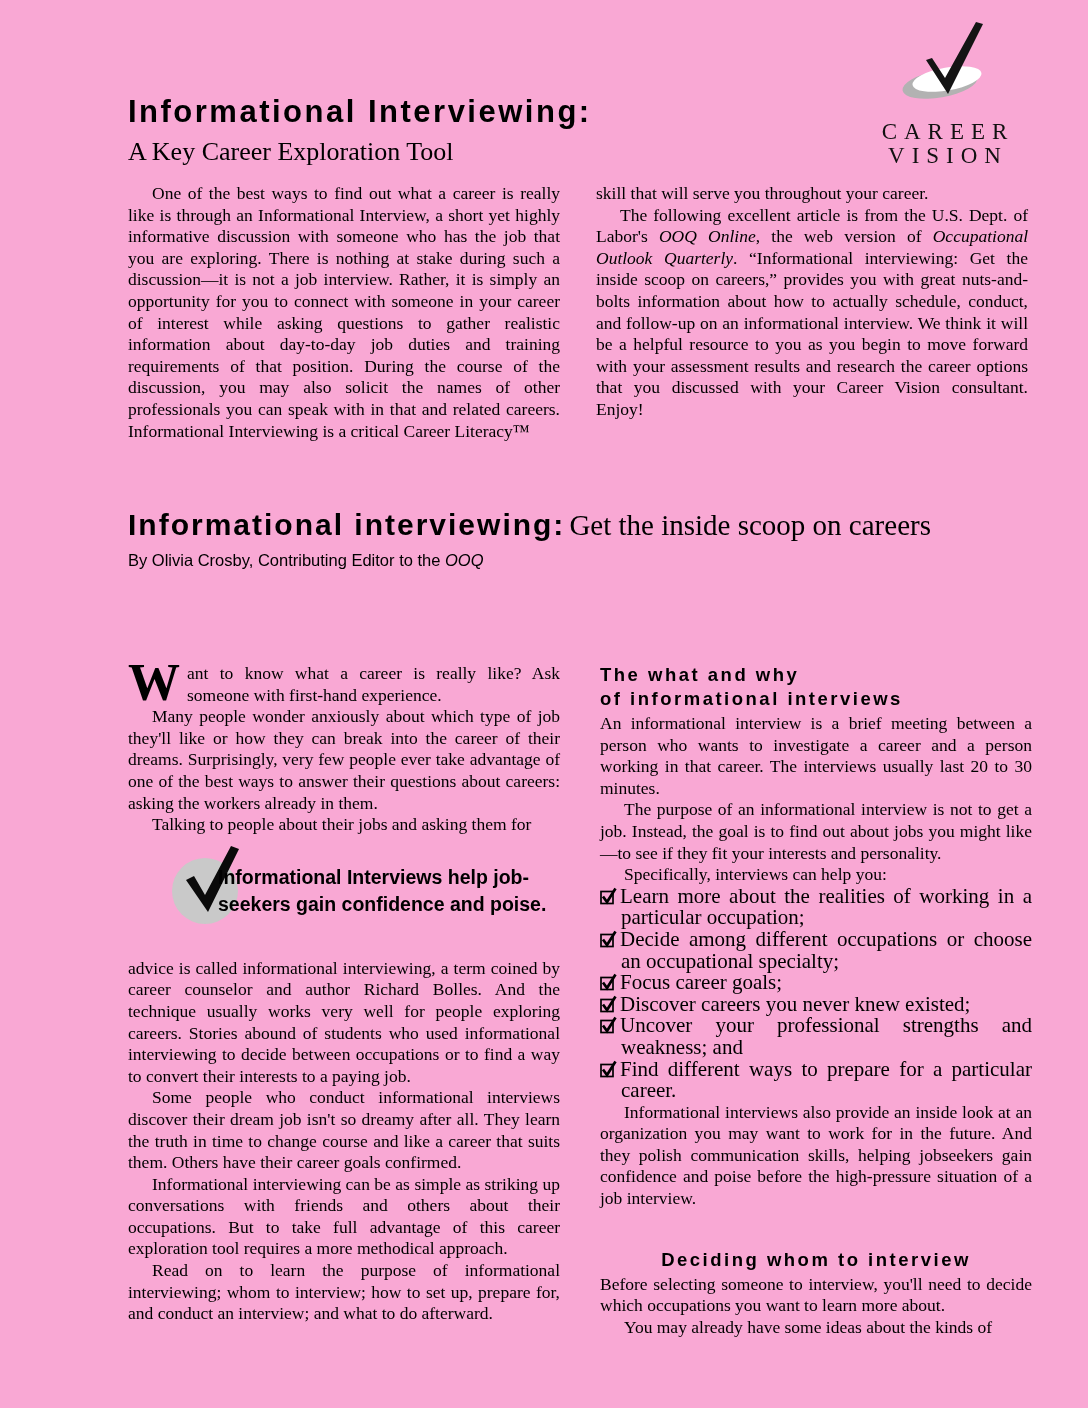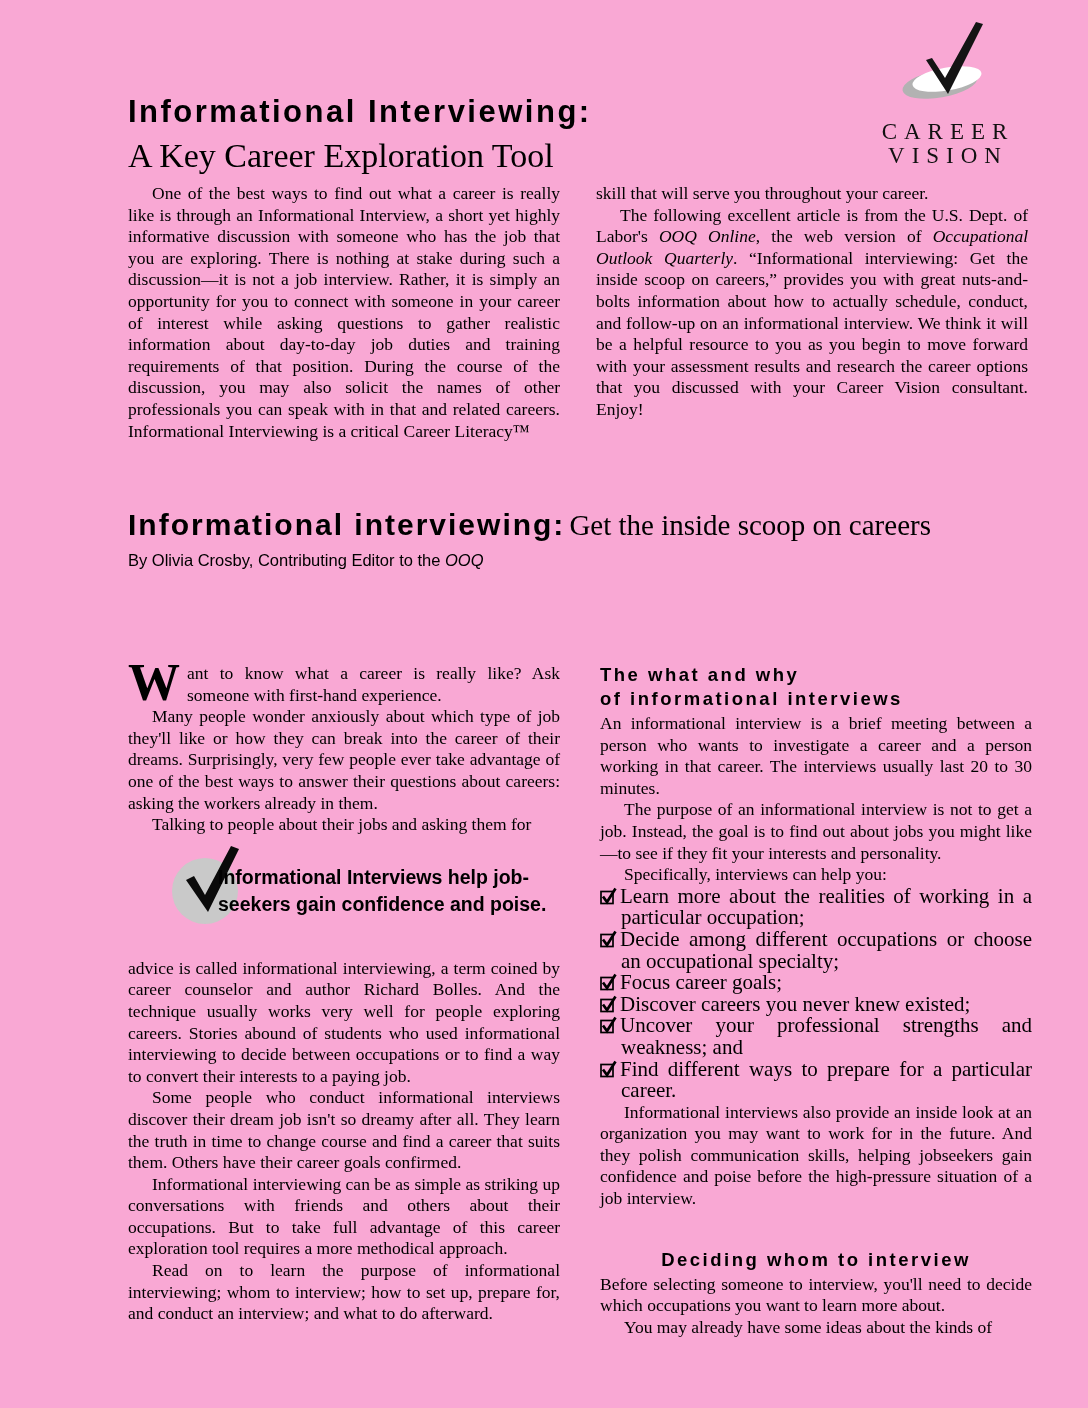--- a/index.html
+++ b/index.html
@@ -19,21 +19,21 @@
   .doc-title {
     font-family: "Liberation Sans", sans-serif;
     font-weight: 700;
     font-size: 31px;
     letter-spacing: 2.5px;
     color: #000;
   }
   .doc-subtitle {
     margin-top: 7px;
     font-family: "Liberation Serif", serif;
-    font-size: 34px;
+    font-size: 26px;
     font-weight: 400;
   }
 
   .logo { position: absolute; left: 868px; top: 22px; width: 160px; text-align: center; }
   .logo-mark { display: block; margin: 0 auto; }
   .logo-text {
     margin-top: 10px;
     font-family: "Liberation Serif", serif;
     font-size: 23px;
     letter-spacing: 7px;
@@ -177,21 +177,21 @@
         <svg class="pq-check" width="64" height="74" viewBox="0 0 64 74">
           <path d="M8 38 L16 34 L27 53 L53 4 L61 7 L30 70 Z" fill="#0a0a0a"></path>
         </svg>
         <div class="pq-text">
           <div>Informational Interviews help job-</div>
           <div>seekers gain confidence and poise.</div>
         </div>
       </div>
 
       <p>advice is called informational interviewing, a term coined by career counselor and author Richard Bolles. And the technique usually works very well for people exploring careers. Stories abound of students who used informational interviewing to decide between occupations or to find a way to convert their interests to a paying job.</p>
-      <p class="indent">Some people who conduct informational interviews discover their dream job isn't so dreamy after all. They learn the truth in time to change course and find a career that suits them. Others have their career goals confirmed.</p>
+      <p class="indent">Some people who conduct informational interviews discover their dream job isn't so dreamy after all. They learn the truth in time to change course and like a career that suits them. Others have their career goals confirmed.</p>
       <p class="indent">Informational interviewing can be as simple as striking up conversations with friends and others about their occupations. But to take full advantage of this career exploration tool requires a more methodical approach.</p>
       <p class="indent">Read on to learn the purpose of informational interviewing; whom to interview; how to set up, prepare for, and conduct an interview; and what to do afterward.</p>
     </div>
 
     <div class="col">
       <div class="subhead">
         <div>The what and why</div>
         <div>of informational interviews</div>
       </div>
       <p>An informational interview is a brief meeting between a person who wants to investigate a career and a person working in that career. The interviews usually last 20 to 30 minutes.</p>

